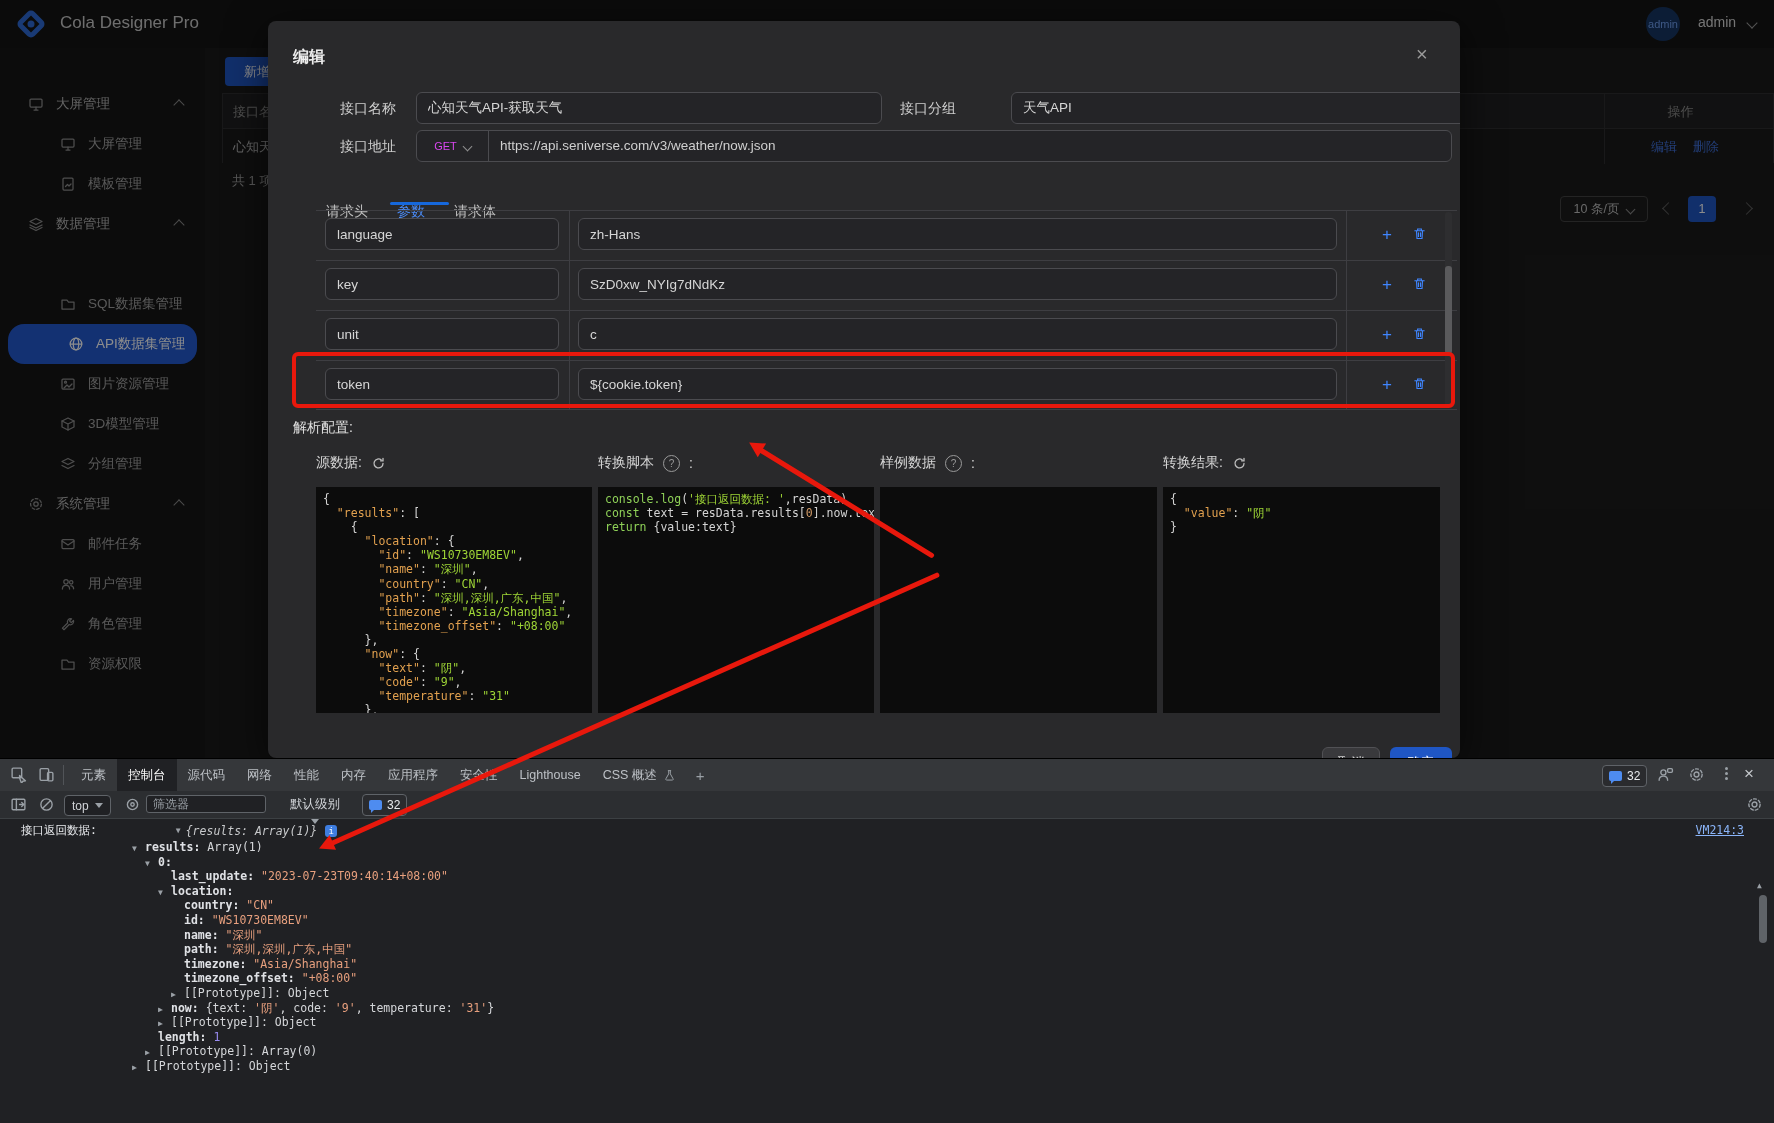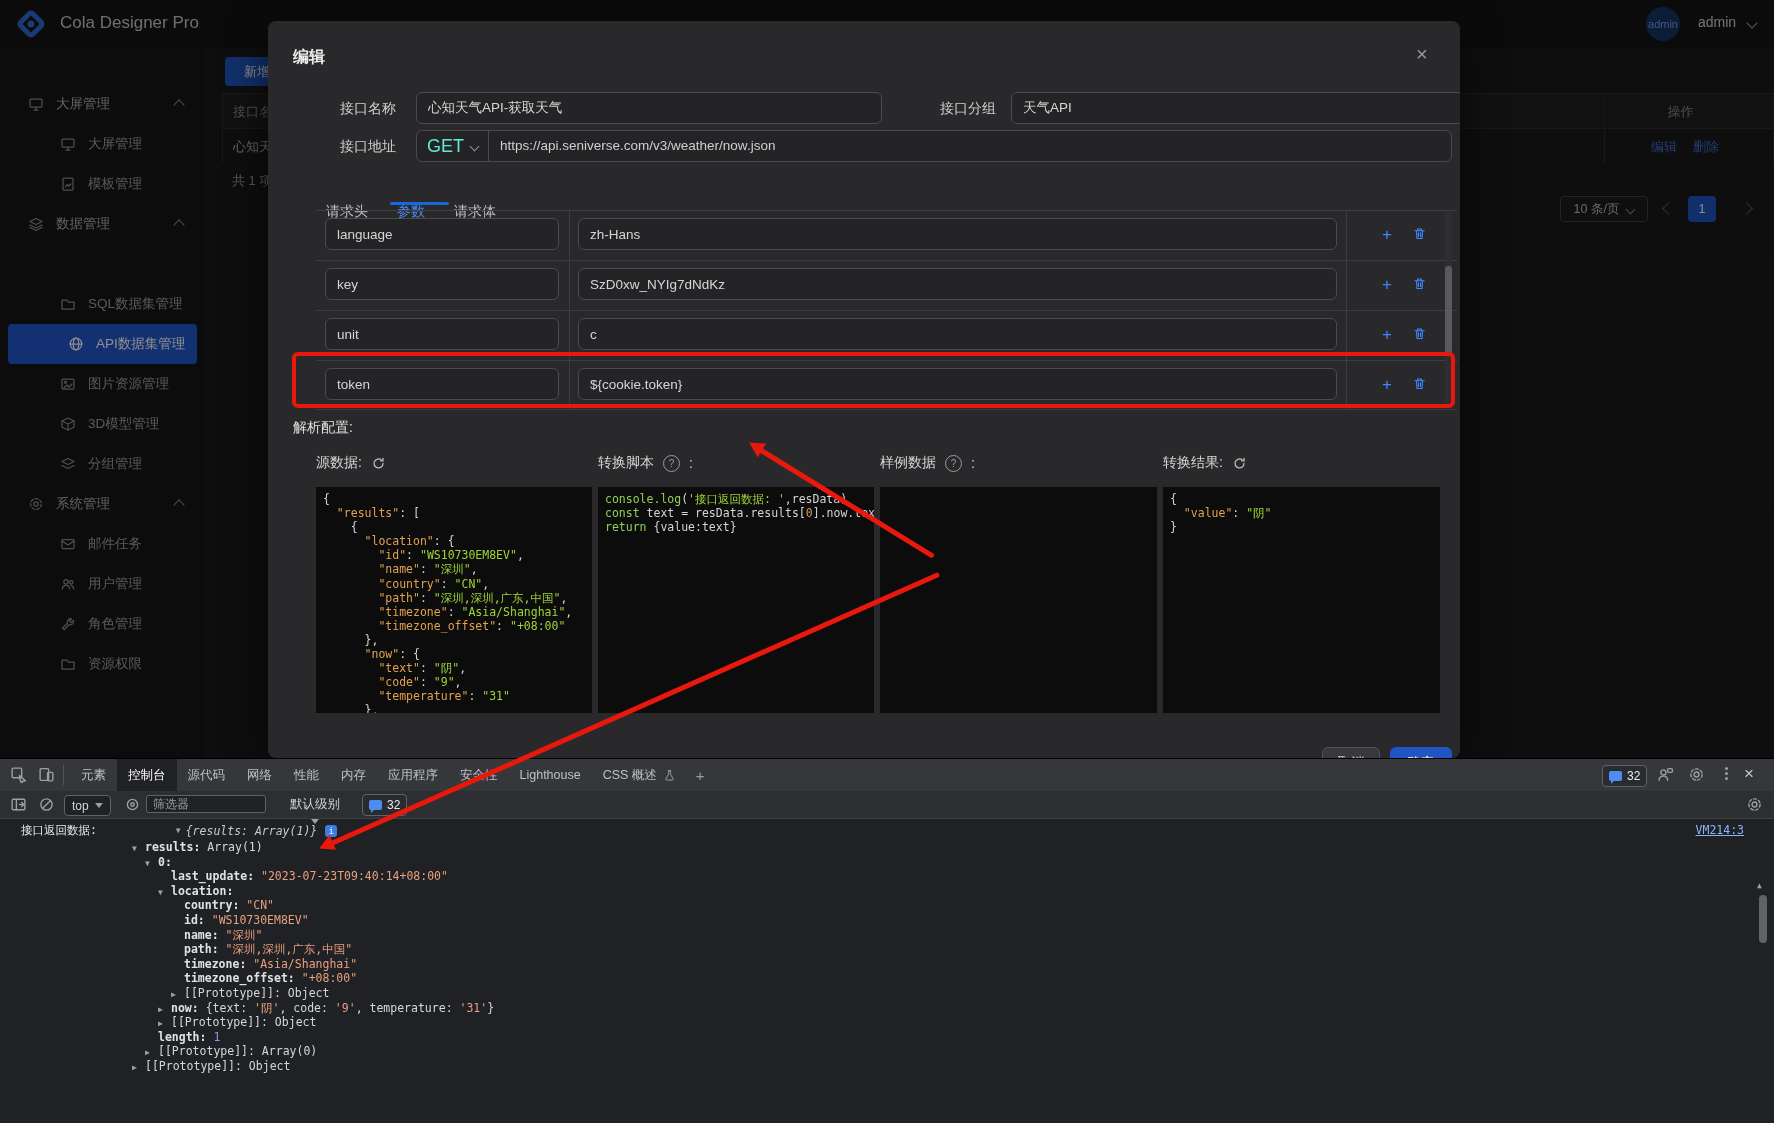--- a/index.html
+++ b/index.html
@@ -18,21 +18,21 @@
   .chev-up{display:inline-block;width:7px;height:7px;border-right:1.6px solid #8a8a8a;border-bottom:1.6px solid #8a8a8a;transform:rotate(-135deg);}
   #topbar .chev-down{position:absolute;left:1748px;top:19px;}
   
   #sidebar{position:absolute;left:0;top:48px;width:205px;height:710px;background:#161616;z-index:1;}
   .side-row{position:absolute;left:0;width:205px;height:40px;display:flex;align-items:center;font-size:13.5px;color:#a3a3a3;}
   .side-row.group{color:#b3b3b3;}
   .side-row .ic{width:16px;height:16px;margin-right:12px;flex:0 0 16px;}
   .side-row.group{padding-left:28px;box-sizing:border-box;}
   .side-row.item{padding-left:60px;box-sizing:border-box;}
   .side-row .chev-up{position:absolute;right:22px;top:17px;}
-  .side-row.active{left:8px;width:189px;border-radius:4px;background:#2359cf;color:#fff;}
+  .side-row.active{left:8px;width:189px;border-radius:16px;background:#2359cf;color:#fff;}
   .side-row.active .ic svg *{stroke:#fff;}
   .ic svg{width:100%;height:100%;}
   .ic svg *{fill:none;stroke:#8f8f8f;stroke-width:1.25;stroke-linecap:round;stroke-linejoin:round;}
   
   #content{position:absolute;left:205px;top:48px;width:1569px;height:710px;background:#1b1b1b;z-index:1;}
   #add-btn{position:absolute;left:20px;top:9px;width:64px;height:29px;background:#1f56c4;border-radius:4px;color:#fff;
            font-size:13px;display:flex;align-items:center;justify-content:center;}
   #bg-table{position:absolute;left:17px;top:45px;width:1552px;height:70px;border:1px solid #2f2f30;box-sizing:border-box;}
   #bg-table .hrow{position:absolute;left:0;top:0;width:100%;height:35px;background:#202021;border-bottom:1px solid #2f2f30;box-sizing:border-box;}
   #bg-table .drow{position:absolute;left:0;top:35px;width:100%;height:35px;background:#1a1a1b;}
@@ -59,21 +59,21 @@
          box-shadow:0 8px 40px rgba(0,0,0,.6);z-index:10;overflow:hidden;font-size:14px;}
   #modal-title{position:absolute;left:25px;top:26px;font-size:16px;font-weight:bold;color:#ededed;}
   #modal-close{position:absolute;left:1148px;top:22px;font-size:20px;color:#9a9a9a;}
   .flabel{position:absolute;font-size:14px;color:#cfcfcf;line-height:32px;height:32px;}
   .inp{position:absolute;height:32px;background:#242427;border:1px solid #4b4b4f;border-radius:6px;box-sizing:border-box;
        color:#d6d6d6;font-size:13.5px;font-family:"Liberation Sans",sans-serif;padding:0 11px;outline:none;}
   #f-group-select,#f-url-box{display:flex;align-items:center;}
   #f-group-select .chev-down,#get-seg .chev-down{width:6px;height:6px;border-color:#8f8f8f;}
   #f-group-select{justify-content:space-between;}
   #get-seg{position:absolute;left:0;top:0;width:71px;height:30px;border-right:1px solid #4b4b4f;display:flex;gap:7px;
-           align-items:center;justify-content:center;color:#5eead4;font-size:18px;}
+           align-items:center;justify-content:center;color:#d946ef;font-size:11px;}
   #url-text{position:absolute;left:83px;top:0;line-height:30px;color:#cfcfcf;font-size:13.5px;white-space:nowrap;}
   #modal-tabs{position:absolute;left:58px;top:149px;height:34px;display:flex;gap:29px;font-size:14px;}
   .mtab{color:#bfbfbf;line-height:24px;margin-top:29px;}
   .mtab.on{color:#4a8af4;}
   #tab-underline{position:absolute;left:122px;top:181px;width:59px;height:3px;background:#1668dc;border-radius:2px;}
   
   #ptable{position:absolute;left:48px;top:189px;width:1141px;height:198px;border-top:1px solid #3e3e42;border-bottom:1px solid #3e3e42;}
   #ptable .vl{position:absolute;top:0;width:1px;height:198px;background:#3e3e42;}
   .prow{position:absolute;left:0;width:1141px;height:50px;}
   .prow .hl{position:absolute;left:0;bottom:0;width:1141px;height:1px;background:#3e3e42;}
@@ -305,21 +305,21 @@
   </div>
 
   <div id="dim"></div>
 
   <div id="modal">
     <div id="modal-title">编辑</div>
     <div id="modal-close">×</div>
 
     <div class="flabel" style="left:72px;top:71px;">接口名称</div>
     <input class="inp" style="left: 148px; top: 71px; width: 466px;" value="心知天气API-获取天气">
-    <div class="flabel" style="left:672px;top:71px;">接口分组</div>
+    <div class="flabel" style="left:632px;top:71px;">接口分组</div>
     <div class="inp" id="f-group-select" style="left:713px;top:71px;width:471px;margin-left:30px;">
       <span>天气API</span>
         <span class="chev-down"></span>
     </div>
 
     <div class="flabel" style="left:72px;top:109px;">接口地址</div>
     <div class="inp" id="f-url-box" style="left:148px;top:109px;width:1036px;">
       <div id="get-seg">
         <span>GET</span>
           <span class="chev-down"></span>

